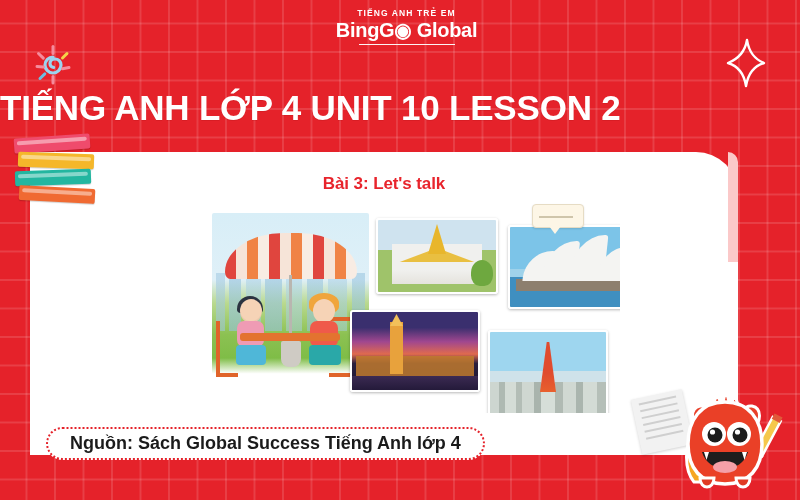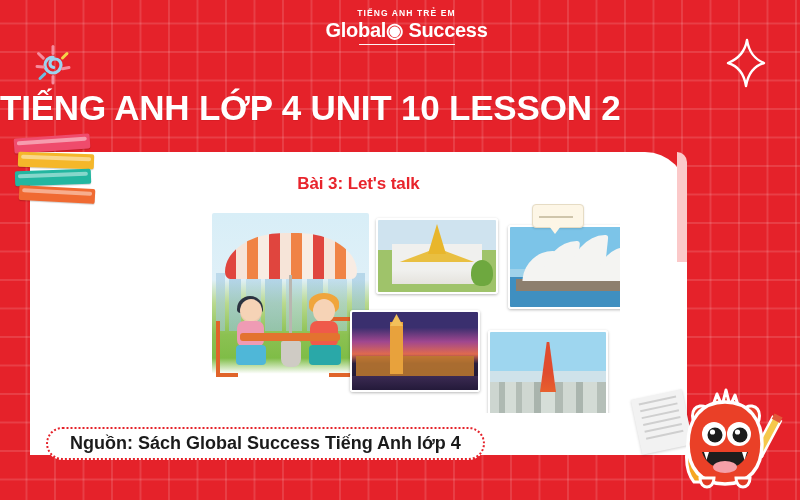--- a/index.html
+++ b/index.html
@@ -83,21 +83,21 @@
     font-family: "Liberation Sans", sans-serif;
     text-shadow: 0 1px 0 rgba(120,0,0,.12);
     white-space: nowrap;
   }
 
   
   #card {
     position: absolute;
     left: 30px;
     top: 152px;
-    width: 657px;
+    width: 708px;
     height: 303px;
     background: #ffffff;
     border-top-right-radius: 42px;
     box-shadow: 6px 0 0 -0.5px rgba(255,190,190,0.0);
   }
   #card::after {
     
     content: "";
     position: absolute;
     right: 0; top: 0;
@@ -425,21 +425,21 @@
     display: block; height: 2px; background: #cfcfcf; margin: 5px 7px 0 7px;
   }
 </style>
 </head>
 <body>
 
 <div id="canvas">
 
   <div id="logo">
     <span class="l-top">TIẾNG ANH TRẺ EM</span>
-    <span class="l-mid"><span>Global</span><span class="gmark">◉</span><span> Success</span></span>
+    <span class="l-mid"><span>BingG</span><span class="gmark">◉</span><span> Global</span></span>
     <span class="l-rule"></span>
   </div>
 
   <div id="main-title">TIẾNG ANH LỚP 4 UNIT 10 LESSON 2</div>
 
   <div id="deco-spiral">
     <svg viewBox="0 0 62 62" width="62" height="62">
       <g fill="none" stroke-linecap="round">
         <path d="M31 23c-4.4 0-8 3.6-8 8s3.6 8 8 8 8-3.6 8-8c0-3.4-2.6-6-6-6s-5 2.3-5 4.6 1.8 3.8 3.6 3.8" stroke="#9cd3ef" stroke-width="3.2"></path>
         <path d="M31 12.5v7" stroke="#f58b9c" stroke-width="3"></path>

